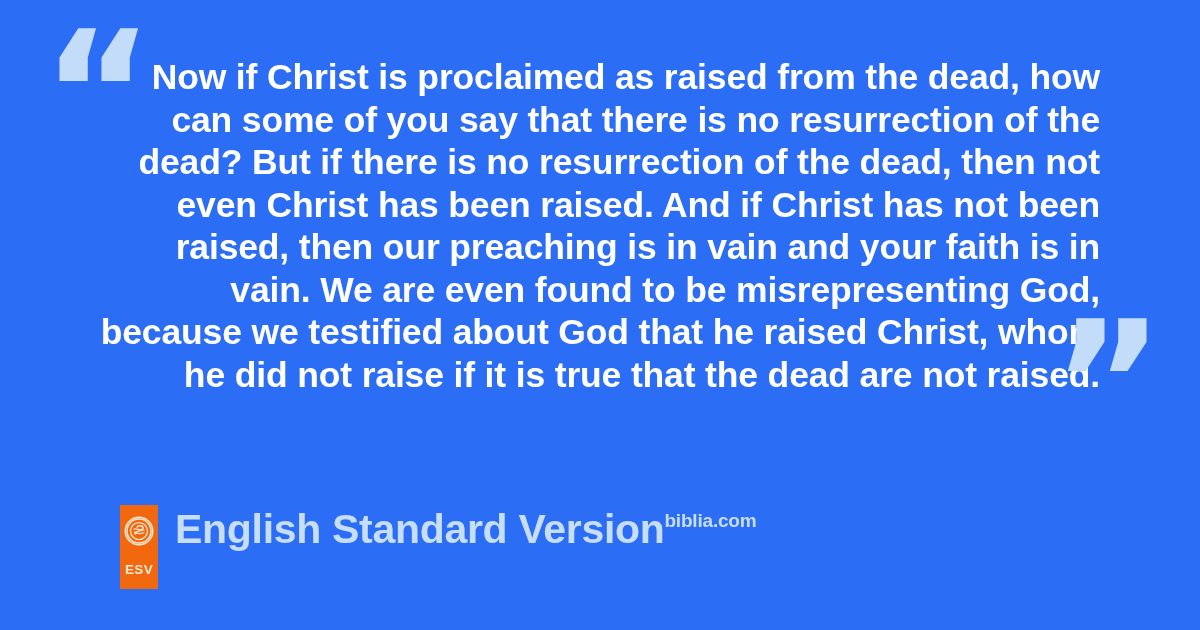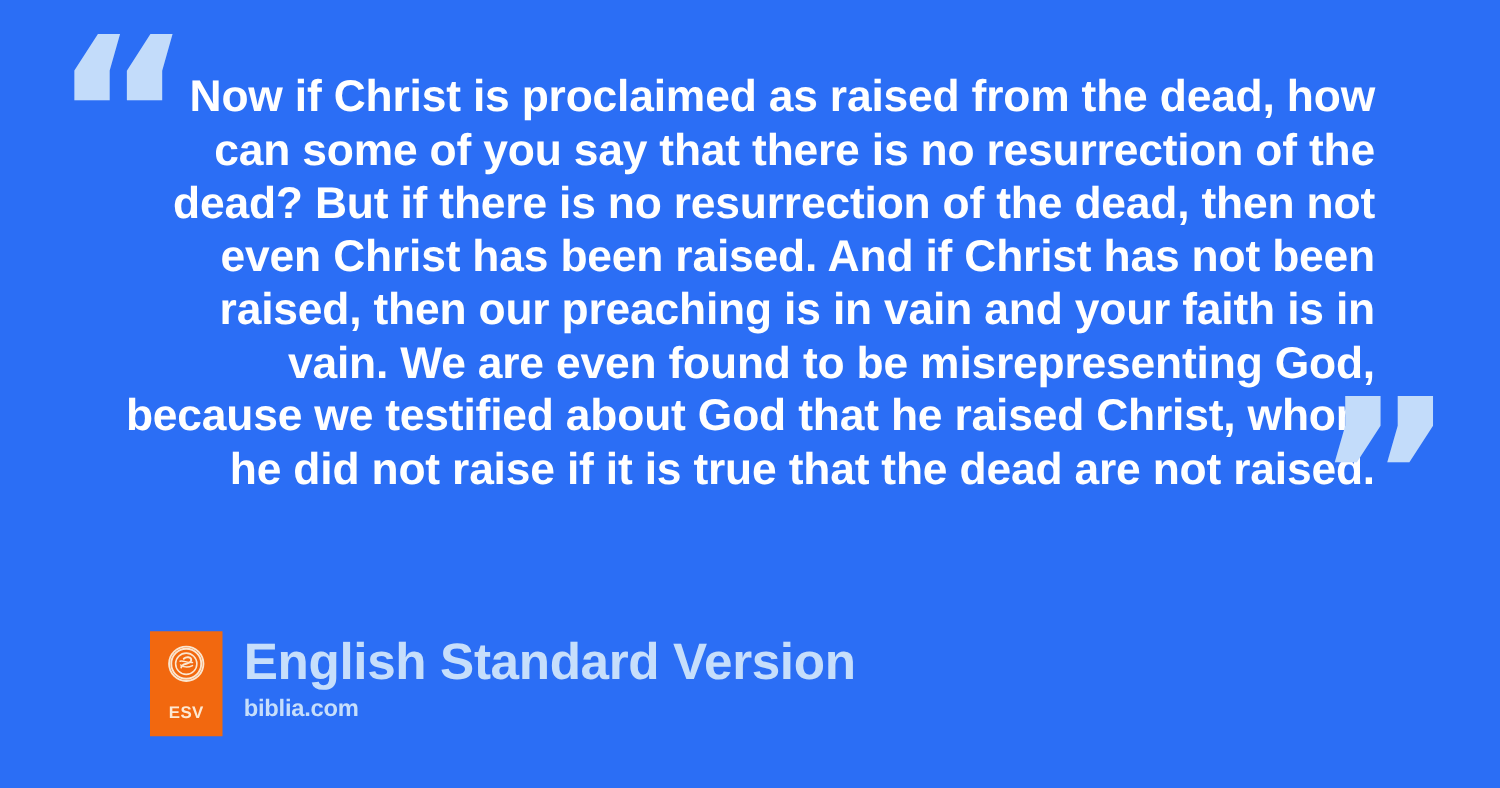--- a/index.html
+++ b/index.html
@@ -66,21 +66,21 @@
   #attribution {
     position: absolute;
     left: 120px;
     top: 505px;
     display: flex;
     flex-direction: row;
     align-items: flex-start;
   }
 
   #esv-logo {
-    width: 58px;
+    width: 38px;
     height: 84px;
     background: #f2680f;
     display: flex;
     flex-direction: column;
     align-items: center;
     justify-content: flex-start;
     flex: 0 0 auto;
     position: relative;
   }
   #esv-seal {
@@ -98,21 +98,21 @@
     color: #fde8d2;
     font-size: 13.5px;
     font-weight: 700;
     letter-spacing: 0.3px;
     line-height: 1;
   }
 
   #attribution-text {
     margin-left: 17px;
     display: flex;
-    flex-direction: column;
+    flex-direction: row;
     justify-content: center;
     padding-top: 1px;
   }
   #version-name {
     color: #c6defb;
     font-size: 41px;
     font-weight: 700;
     line-height: 47px;
     letter-spacing: -0.3px;
     white-space: nowrap;

